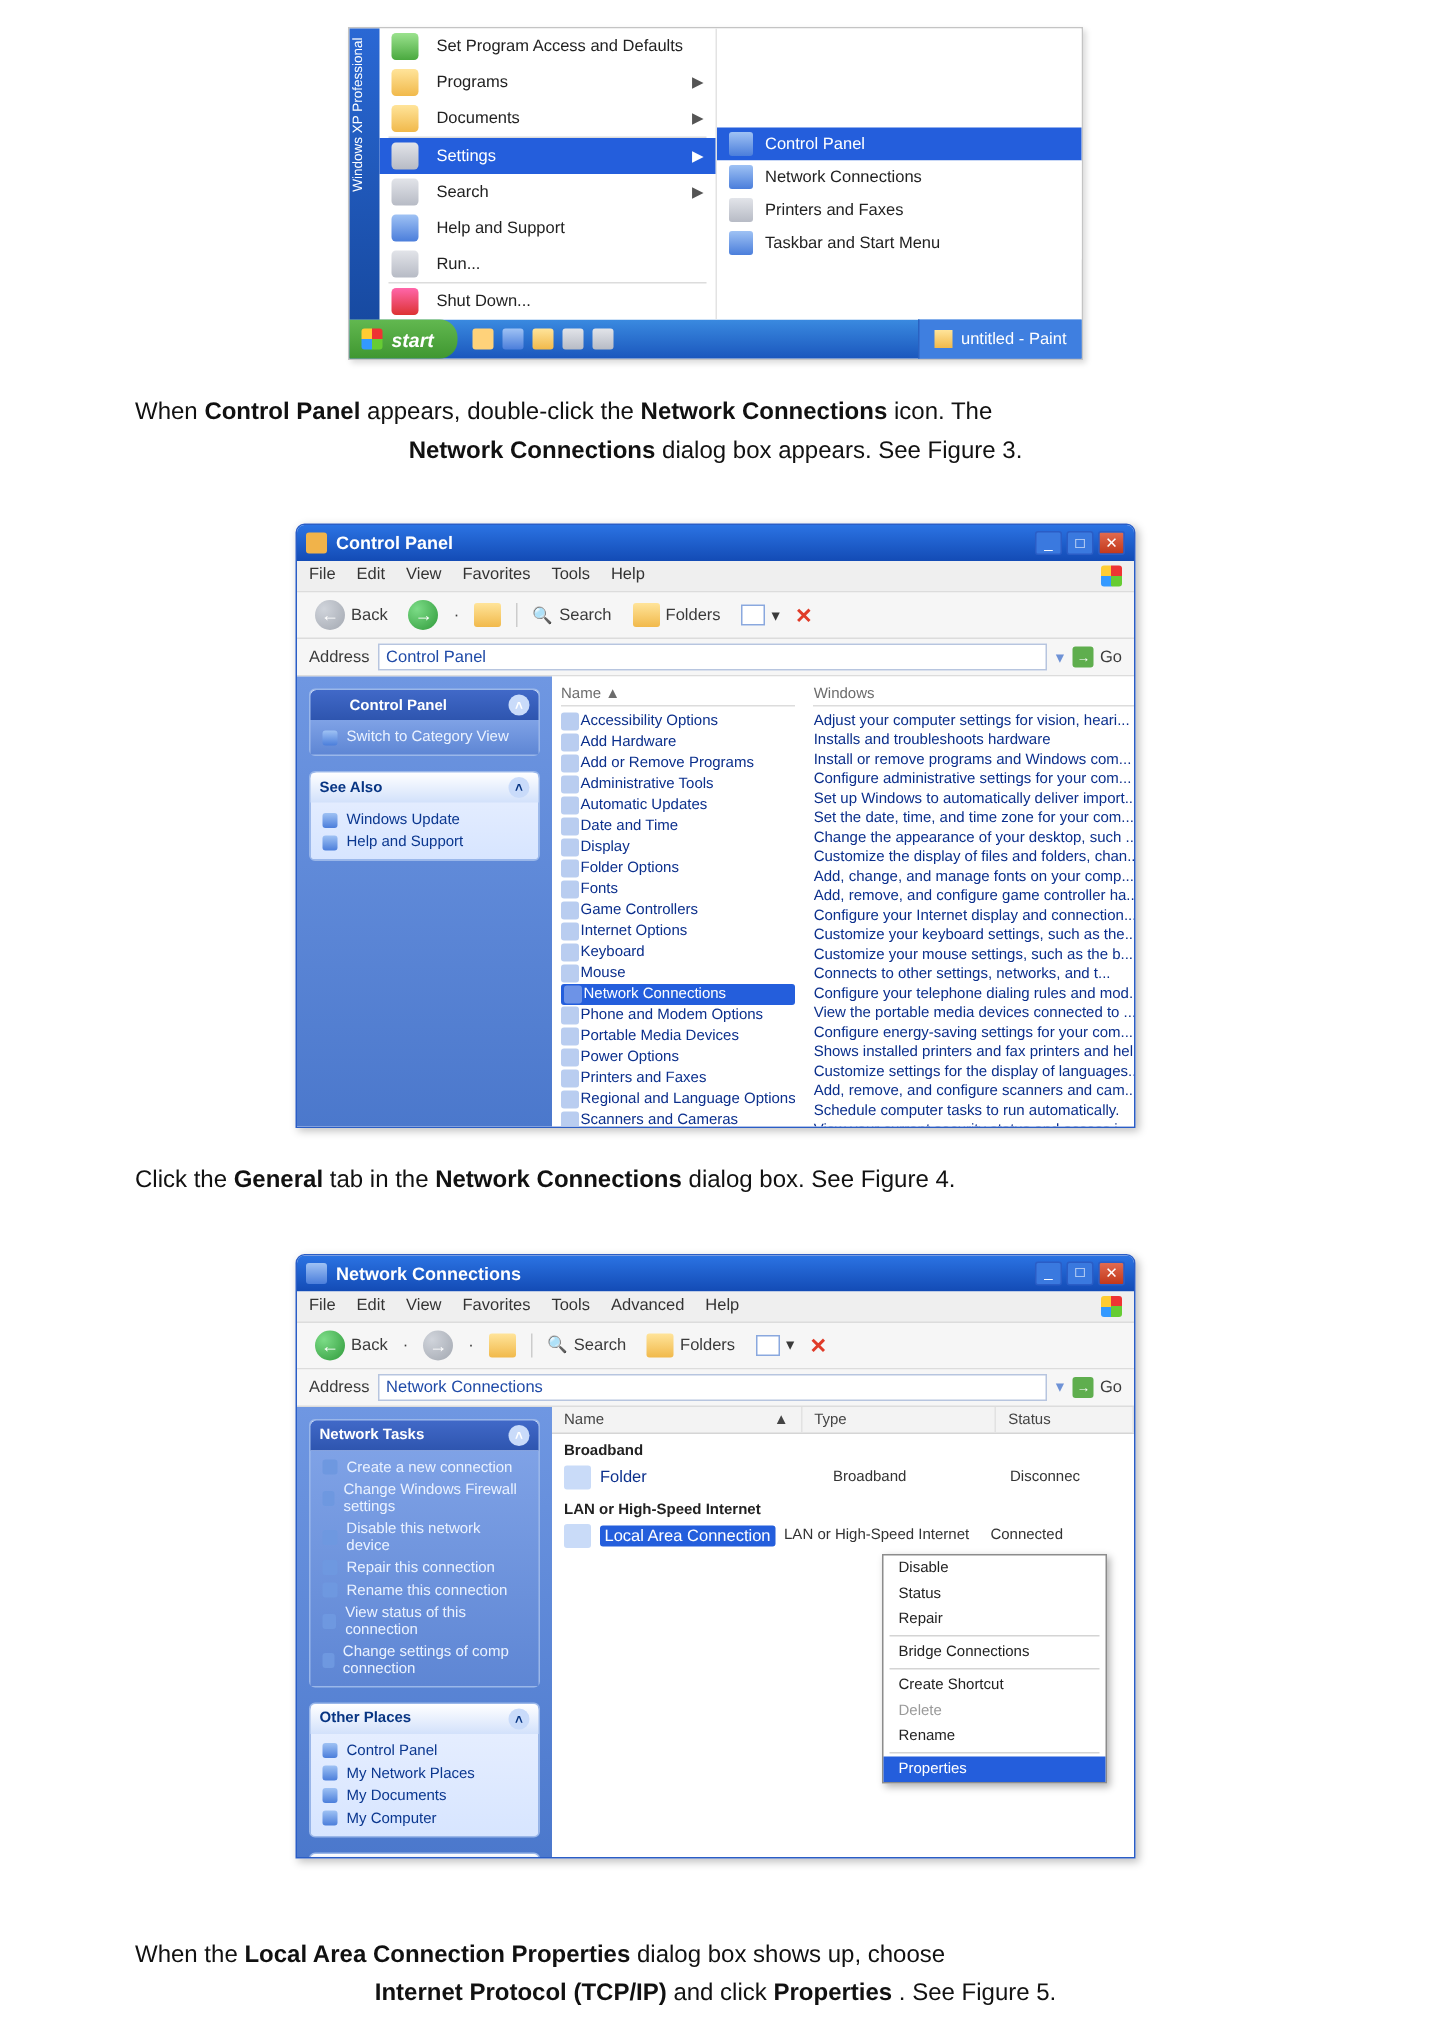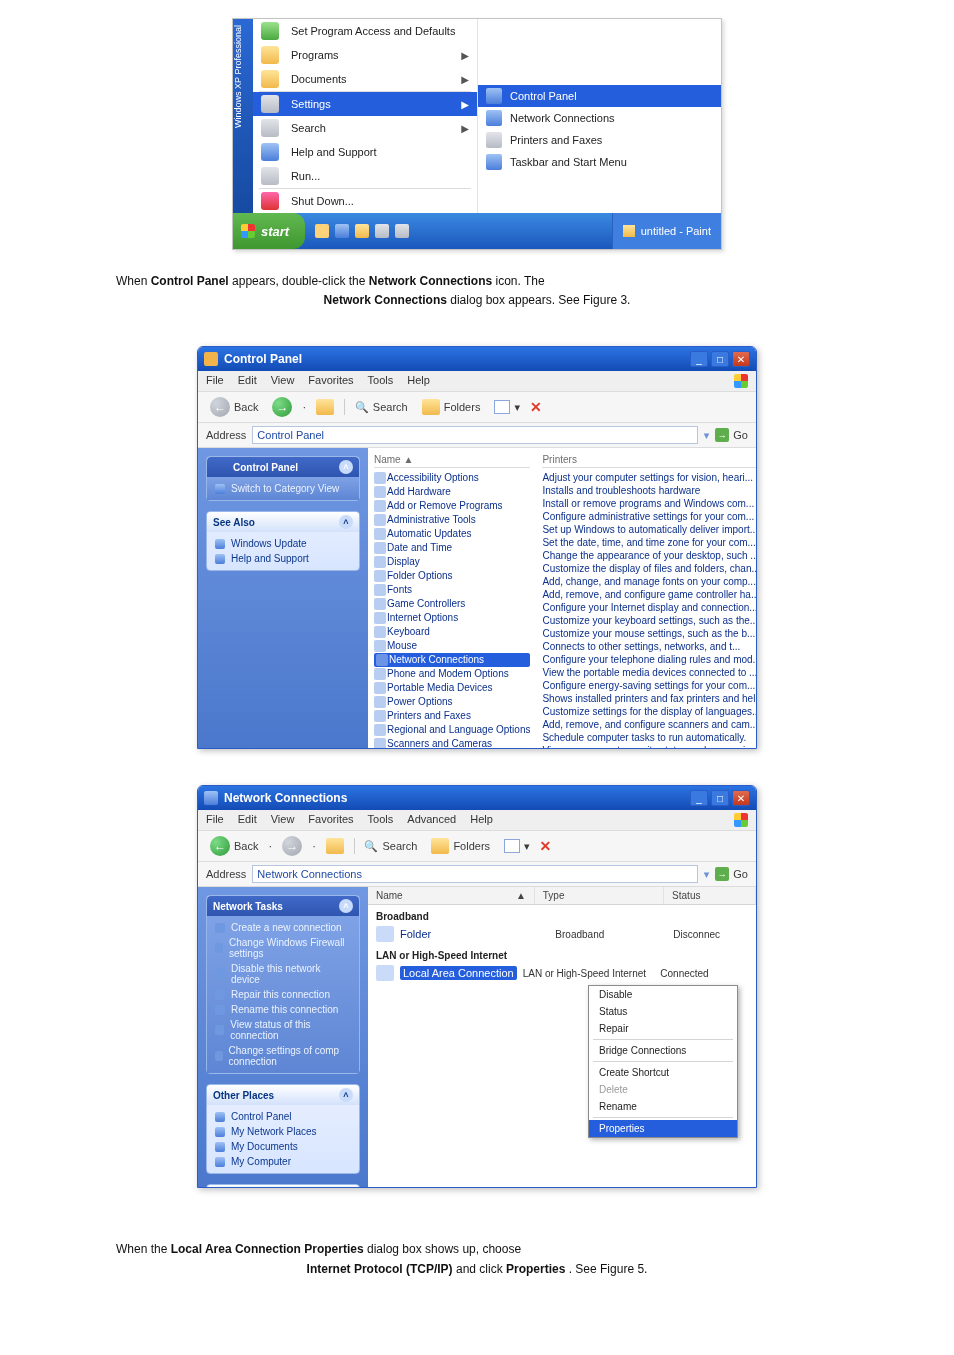--- a/index.html
+++ b/index.html
@@ -15,41 +15,41 @@
     --border:#7a9ed4;
     --gray:#b9bdc6;
     --text-blue:#0b2f8c;
     --link:#103aab;
   }
   *{box-sizing:border-box;font-family:Tahoma,Verdana,Arial,sans-serif}
   body{margin:0;background:#fff;color:#000;width:954px;margin:0 auto}
   .page{display:flex;flex-direction:column;gap:22px;padding:0 0 60px}
 
   
-  .cap{font-size:12px;color:#111;padding:0 116px;text-align:left;line-height:1.6}
+  .cap{font-size:16px;color:#111;padding:0 90px;text-align:left;line-height:1.6}
   .cap .b{font-weight:700}
   .cap.center{text-align:center}
 
   
   .f1{width:490px;margin:18px auto 0;border:1px solid #c4c4c4;box-shadow:2px 2px 4px rgba(0,0,0,.15)}
   .f1-row{display:flex;align-items:stretch}
   .f1-rail{width:20px;background:linear-gradient(#2a68d4,#174aa1);position:relative}
   .rail-text{color:#fff;font-size:9px;writing-mode:vertical-rl;transform:rotate(180deg);text-align:center;white-space:nowrap;padding:4px 0 6px}
   .f1-left{width:226px;background:#fff;border-right:1px solid #e3e3e3}
   .f1-right{width:244px;background:#fff}
   .sm-item{display:flex;align-items:center;gap:12px;padding:3px 8px;font-size:11px;color:#222}
   .sm-item.hov{background:var(--xp-barblue);color:#fff}
   .sm-item .ic{width:18px;height:18px;border-radius:3px;display:flex;align-items:center;justify-content:center;font-size:11px;color:#fff}
   .sm-item .arrow{margin-left:auto;font-size:10px;color:#555}
   .sm-item.hov .arrow{color:#fff}
   .sep{height:1px;background:#dcdcdc;margin:0 6px}
   .r-item{display:flex;align-items:center;gap:8px;padding:3px 8px;font-size:11px;color:#222;background:#fff}
   .r-item.hov{background:var(--xp-barblue);color:#fff}
   .r-item .ic{width:16px;height:16px;border-radius:2px}
-  .f1-bar{display:flex;align-items:center;background:linear-gradient(#3a8ae0,#1b57bd);color:#fff;height:36px}
+  .f1-bar{display:flex;align-items:center;background:linear-gradient(#3a8ae0,#1b57bd);color:#fff;height:26px}
   .f1-bar .start{display:flex;align-items:center;gap:6px;background:linear-gradient(#62b850,#3f9730);padding:0 16px 0 8px;height:100%;font-style:italic;font-weight:700;font-size:13px;border-radius:0 12px 12px 0}
   .f1-bar .winflag{width:14px;height:14px;background:conic-gradient(#e33 0 25%,#6c3 0 50%,#39f 0 75%,#fc3 0 100%);border-radius:2px}
   .f1-bar .tray{display:flex;gap:6px;margin-left:10px}
   .tray .ti{width:14px;height:14px;border-radius:2px;background:#ffd27a}
   .f1-bar .task{margin-left:auto;display:flex;align-items:center;gap:6px;background:#3f7fe0;padding:0 10px;height:100%;font-size:11px;border-left:1px solid #2a62c1}
 
   
   .xpwin{width:560px;margin:14px auto 0;border:1px solid #2a5dc6;border-radius:6px 6px 0 0;overflow:hidden;box-shadow:2px 2px 6px rgba(0,0,0,.25)}
   .titlebar{display:flex;align-items:center;background:linear-gradient(#2b73e3,#134bb5);color:#fff;padding:4px 6px;gap:6px}
   .titlebar .tic{width:14px;height:14px;border-radius:2px;background:#f1b34a}
@@ -380,21 +380,21 @@
             <div class="li">
               <span class="ic"></span>
               <span>Regional and Language Options</span>
             </div>
             <div class="li">
               <span class="ic"></span>
               <span>Scanners and Cameras</span>
             </div>
           </div>
       <div class="col" id="f2-comments">
-        <div class="hd">Printers</div>
+        <div class="hd">Windows</div>
       <div class="li" style="color: rgb(11, 47, 140);">Adjust your computer settings for vision, heari...</div>
             <div class="li" style="color: rgb(11, 47, 140);">Installs and troubleshoots hardware</div>
             <div class="li" style="color: rgb(11, 47, 140);">Install or remove programs and Windows com...</div>
             <div class="li" style="color: rgb(11, 47, 140);">Configure administrative settings for your com...</div>
             <div class="li" style="color: rgb(11, 47, 140);">Set up Windows to automatically deliver import...</div>
             <div class="li" style="color: rgb(11, 47, 140);">Set the date, time, and time zone for your com...</div>
             <div class="li" style="color: rgb(11, 47, 140);">Change the appearance of your desktop, such ...</div>
             <div class="li" style="color: rgb(11, 47, 140);">Customize the display of files and folders, chan...</div>
             <div class="li" style="color: rgb(11, 47, 140);">Add, change, and manage fonts on your comp...</div>
             <div class="li" style="color: rgb(11, 47, 140);">Add, remove, and configure game controller ha...</div>
@@ -408,20 +408,27 @@
             <div class="li" style="color: rgb(11, 47, 140);">Shows installed printers and fax printers and hel...</div>
             <div class="li" style="color: rgb(11, 47, 140);">Customize settings for the display of languages...</div>
             <div class="li" style="color: rgb(11, 47, 140);">Add, remove, and configure scanners and cam...</div>
             <div class="li" style="color: rgb(11, 47, 140);">Schedule computer tasks to run automatically.</div>
             <div class="li" style="color: rgb(11, 47, 140);">View your current security status and access i...</div>
           </div>
     </div>
   </div>
 </div>
 
+<div class="cap">
+  <span>Click the </span>
+  <span class="b">General</span>
+  <span> tab in the </span>
+  <span class="b">Network Connections</span>
+  <span> dialog box. See Figure 4.</span>
+</div>
 
 <div class="xpwin">
   <div class="titlebar">
     <span class="tic ic-b"></span>
     <span class="tt">Network Connections</span>
     <div class="winbtns">
       <span class="wb">_</span>
       <span class="wb">□</span>
       <span class="wb close">✕</span>
     </div>

